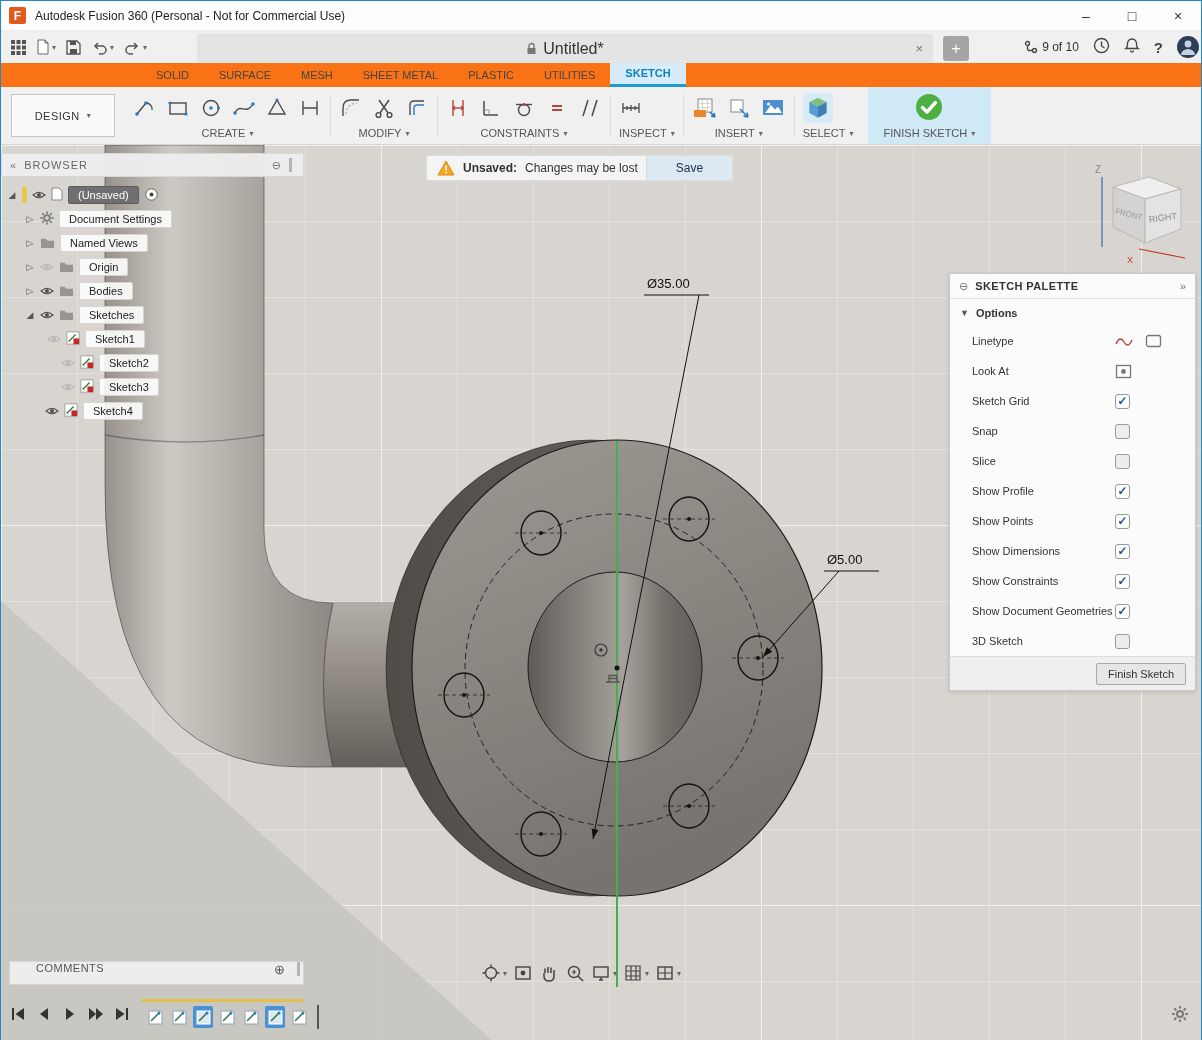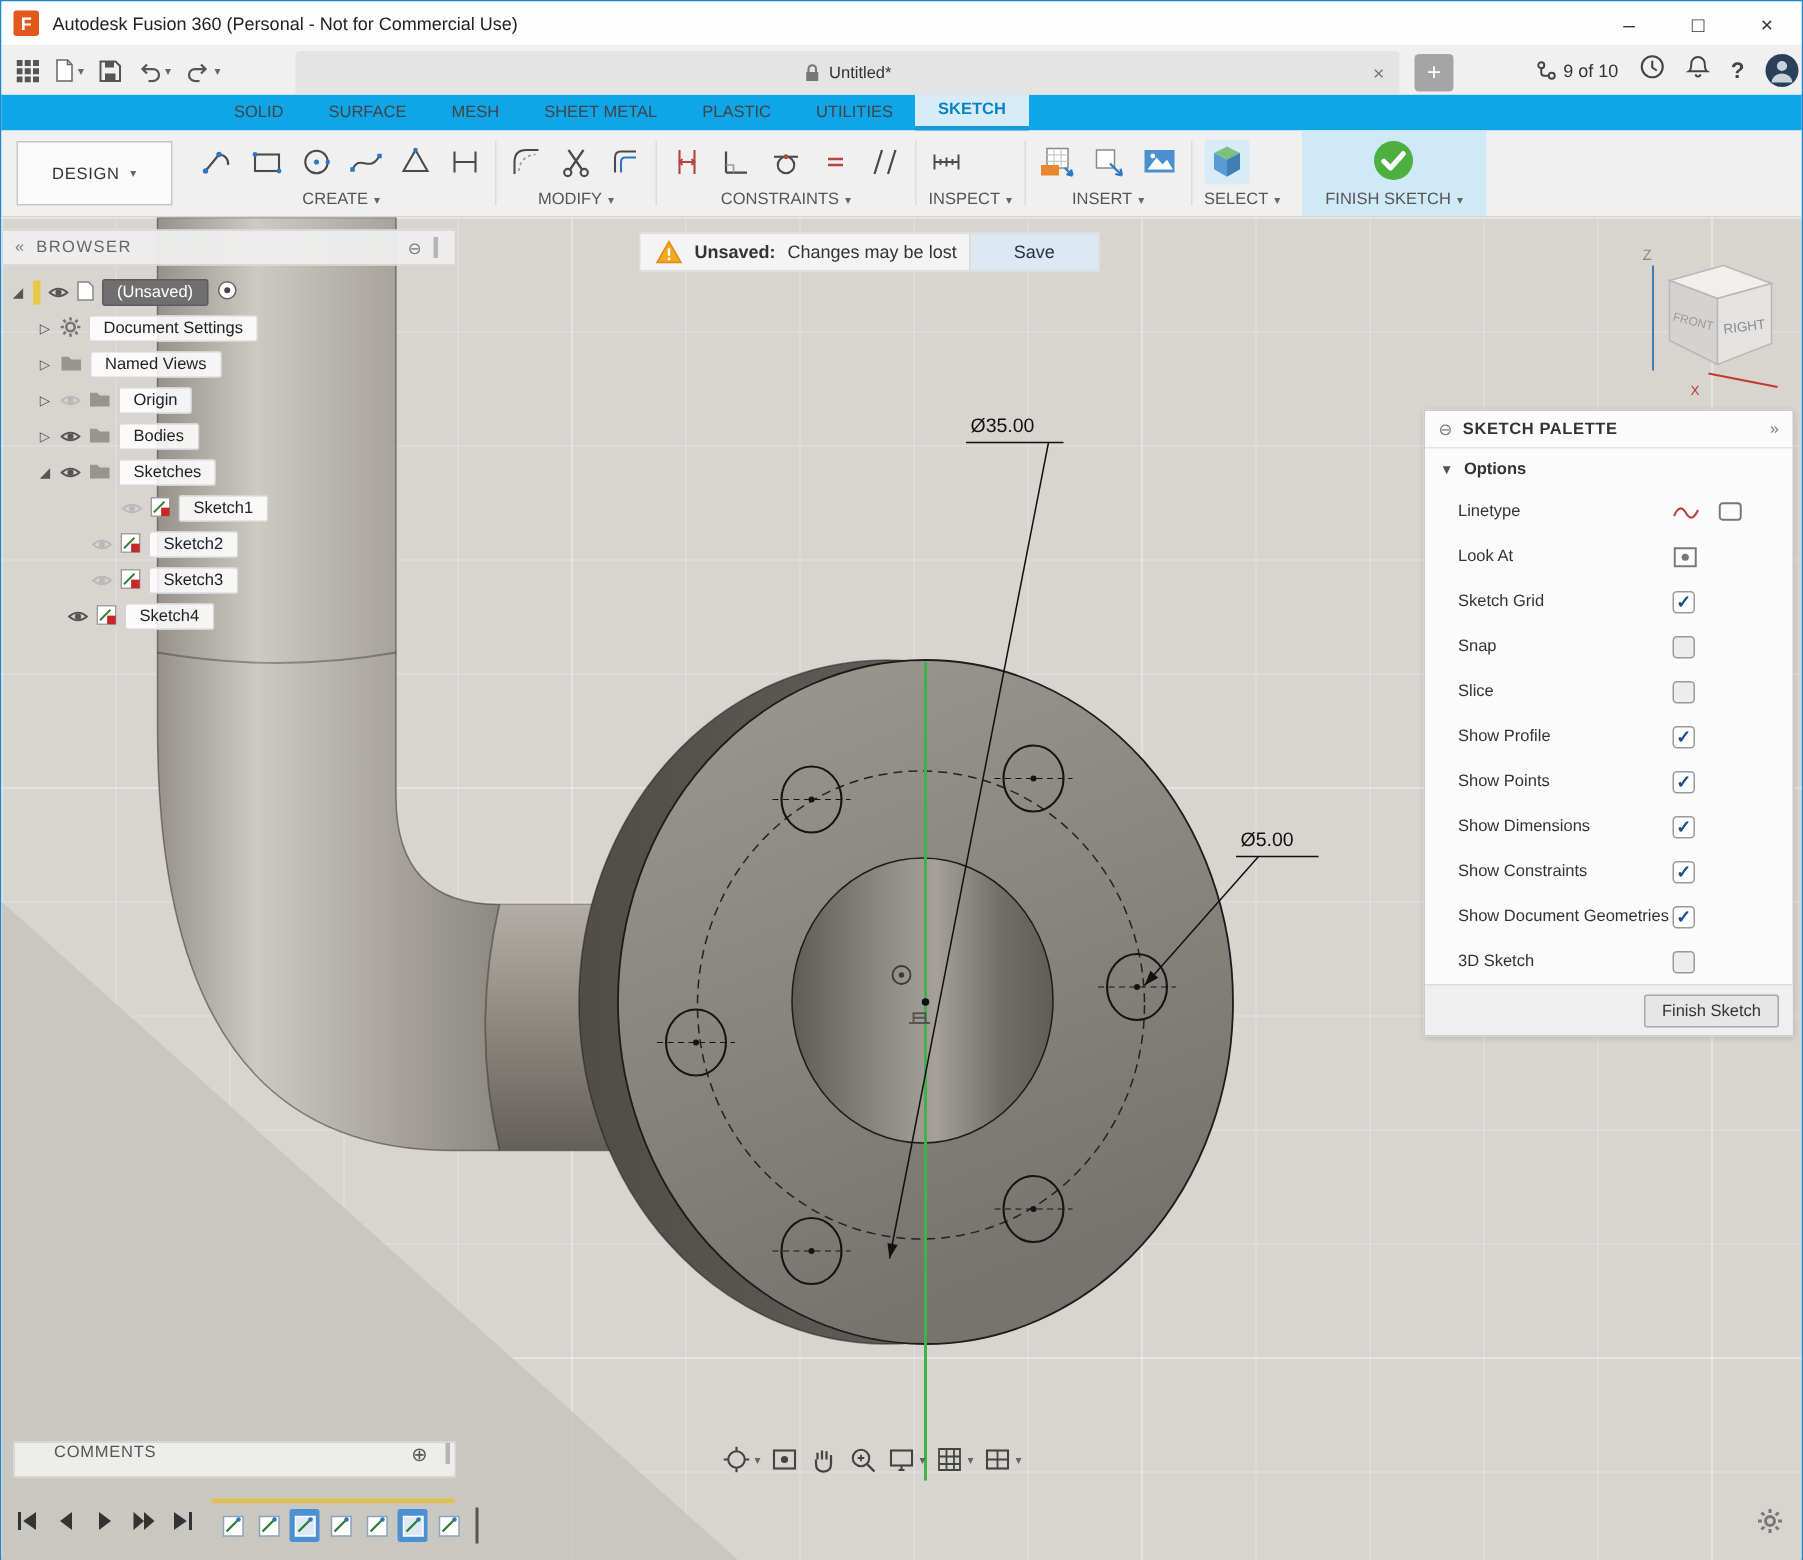--- a/index.html
+++ b/index.html
@@ -13,30 +13,30 @@
   .title-text{font-size:12px;color:#222;margin-left:9px}
   .win-controls{position:absolute;right:0;top:0;height:30px;display:flex}
   .win-btn{width:46px;height:30px;display:flex;align-items:center;justify-content:center;font-size:14px;color:#333;cursor:default}
 
   
   .quickbar{height:32px;background:#f0f0f0;position:relative;display:flex;align-items:center}
   .qb-left{display:flex;align-items:center;gap:10px;padding-left:10px}
   .qb-ic{display:flex;align-items:center;gap:2px;color:#555}
   .caret{font-size:8px;color:#666}
   .tabstrip{position:absolute;left:196px;top:3px;height:29px;width:736px;background:#e4e4e4;border-radius:3px 3px 0 0;display:flex;align-items:center;justify-content:center}
-  .doc-tab{display:flex;align-items:center;gap:6px;font-size:11px;color:#333}
+  .doc-tab{display:flex;align-items:center;gap:6px;font-size:16px;color:#333}
   .tab-close{position:absolute;right:10px;font-size:13px;color:#777}
   .newtab{position:absolute;left:942px;top:5px;width:26px;height:25px;background:#a5a5a5;border-radius:3px;color:#fff;font-size:16px;display:flex;align-items:center;justify-content:center}
   .qb-right{position:absolute;right:2px;display:flex;align-items:center;gap:14px}
   .version{display:flex;align-items:center;gap:4px;font-size:12px;color:#333}
   .avatar{width:22px;height:22px;border-radius:50%;background:#2b3f58;display:flex;align-items:center;justify-content:center;overflow:hidden}
   .help-glyph{font-size:15px;font-weight:bold;color:#444}
 
   
-  .ribbon-tabs{height:24px;background:#0ea5e9;display:flex;padding-left:140px}
+  .ribbon-tabs{height:24px;background:#f97316;display:flex;padding-left:140px}
   .rtab{padding:0 15px;font-size:11px;color:#444;line-height:24px;cursor:default}
   .rtab.active{background:#d7ecf8;color:#0a84c1;border-bottom:3px solid #1a9bd7;line-height:21px;font-weight:bold}
 
   
   .ribbon{height:58px;background:#f0f0f0;border-bottom:1px solid #d5d5d5;display:flex;align-items:stretch}
   .design-btn{margin:7px 10px;border:1px solid #c5c5c5;background:#fafafa;width:104px;display:flex;align-items:center;justify-content:center;gap:7px;font-size:11px;color:#333;letter-spacing:.5px}
   .rgroup{display:flex;flex-direction:column;justify-content:space-between;padding:5px 8px 3px}
   .rgroup .icons{display:flex;align-items:center;gap:9px;height:32px}
   .glabel{text-align:center;font-size:11px;color:#555;padding-bottom:2px;display:flex;justify-content:center;gap:4px;align-items:center}
   .rsep{width:1px;background:#dcdcdc;margin:7px 0}
@@ -592,21 +592,21 @@
               <svg width="14" height="12" viewBox="0 0 16 14">
                 <path d="M1,7 Q8,1 15,7 Q8,13 1,7 Z" fill="none" stroke="currentColor" stroke-width="1.3"></path>
                 <circle cx="8" cy="7" r="2.4" fill="currentColor"></circle>
               </svg>
             </span>
           <span><svg width="15" height="13" viewBox="0 0 16 14">
                 <path d="M1,3 h5 l2,2 h7 v8 h-14 z" fill="#979590"></path>
               </svg></span>
           <span class="chip">Sketches</span>
         </div>
-        <div class="brow" style="padding-left:80px">
+        <div class="brow" style="padding-left:46px">
           <span class="eye off">
               <svg width="14" height="12" viewBox="0 0 16 14">
                 <path d="M1,7 Q8,1 15,7 Q8,13 1,7 Z" fill="none" stroke="currentColor" stroke-width="1.3"></path>
                 <circle cx="8" cy="7" r="2.4" fill="currentColor"></circle>
               </svg>
             </span>
           <span><svg width="14" height="14" viewBox="0 0 16 16">
                 <rect x="1" y="1" width="14" height="14" fill="#fff" stroke="#999"></rect>
                 <path d="M3,12 L11,4" stroke="#2e7d32" stroke-width="1.4"></path>
                 <rect x="8.5" y="8.5" width="6.5" height="6.5" fill="#c62828"></rect>

